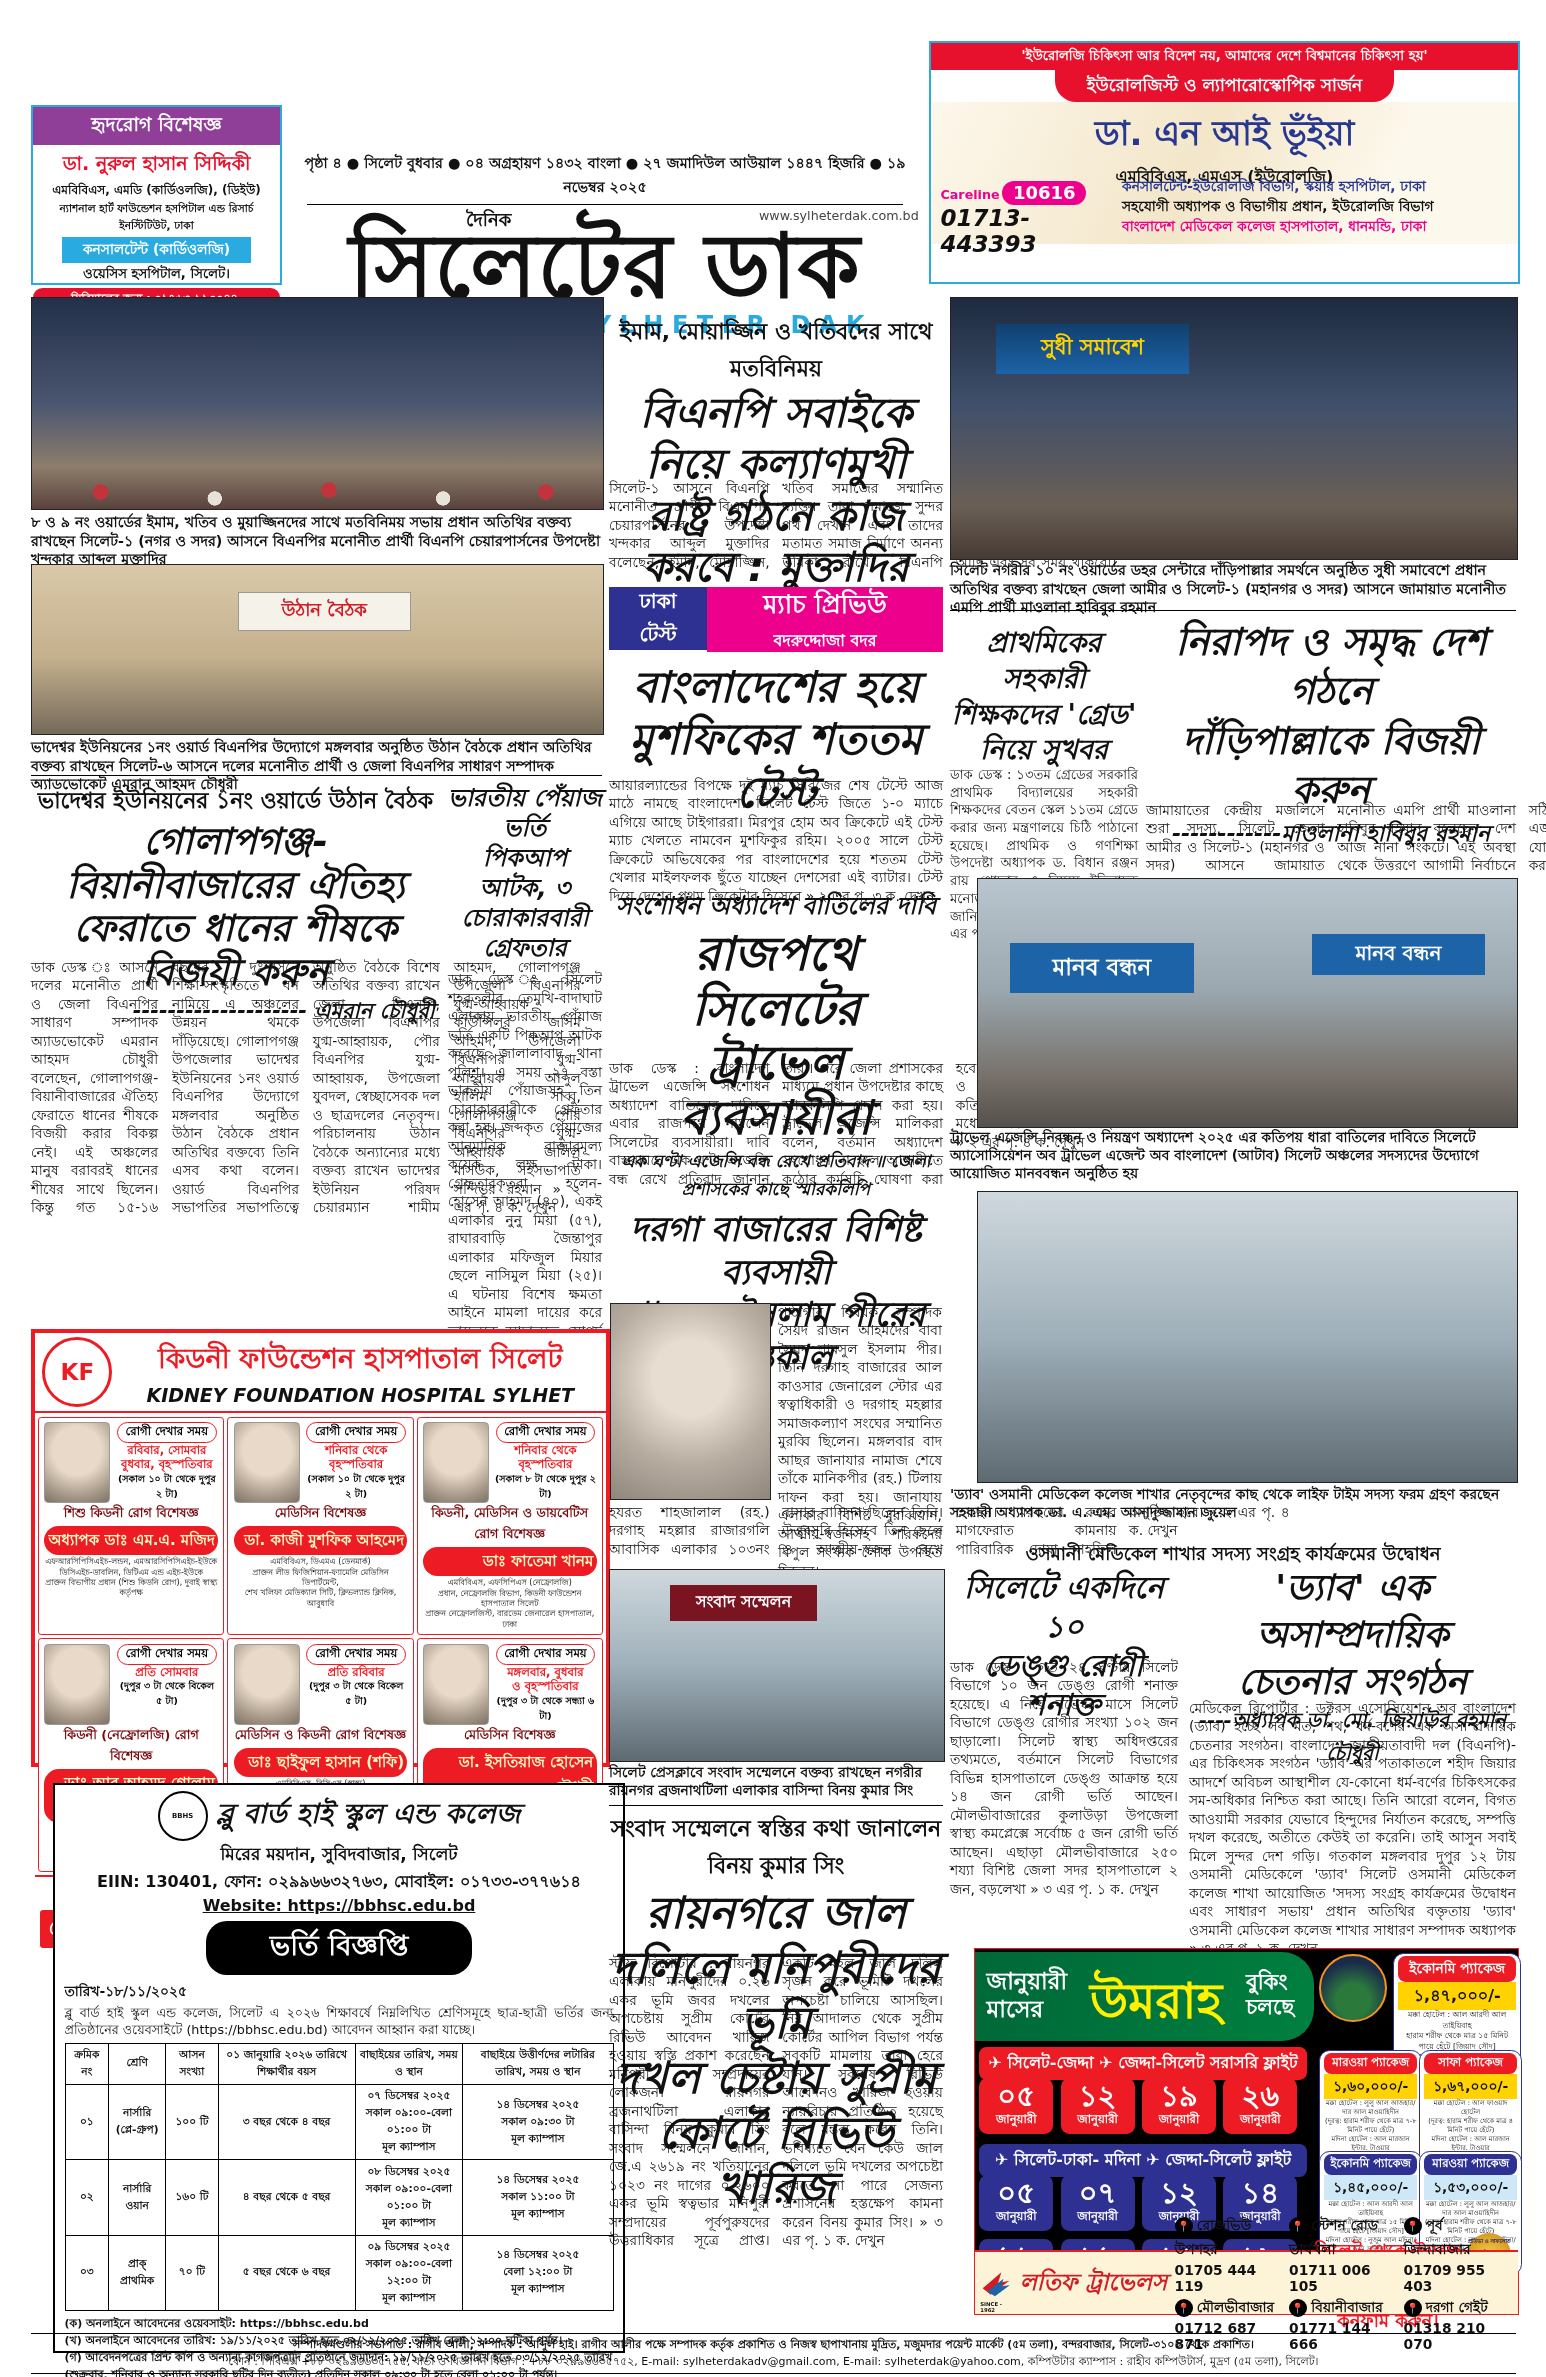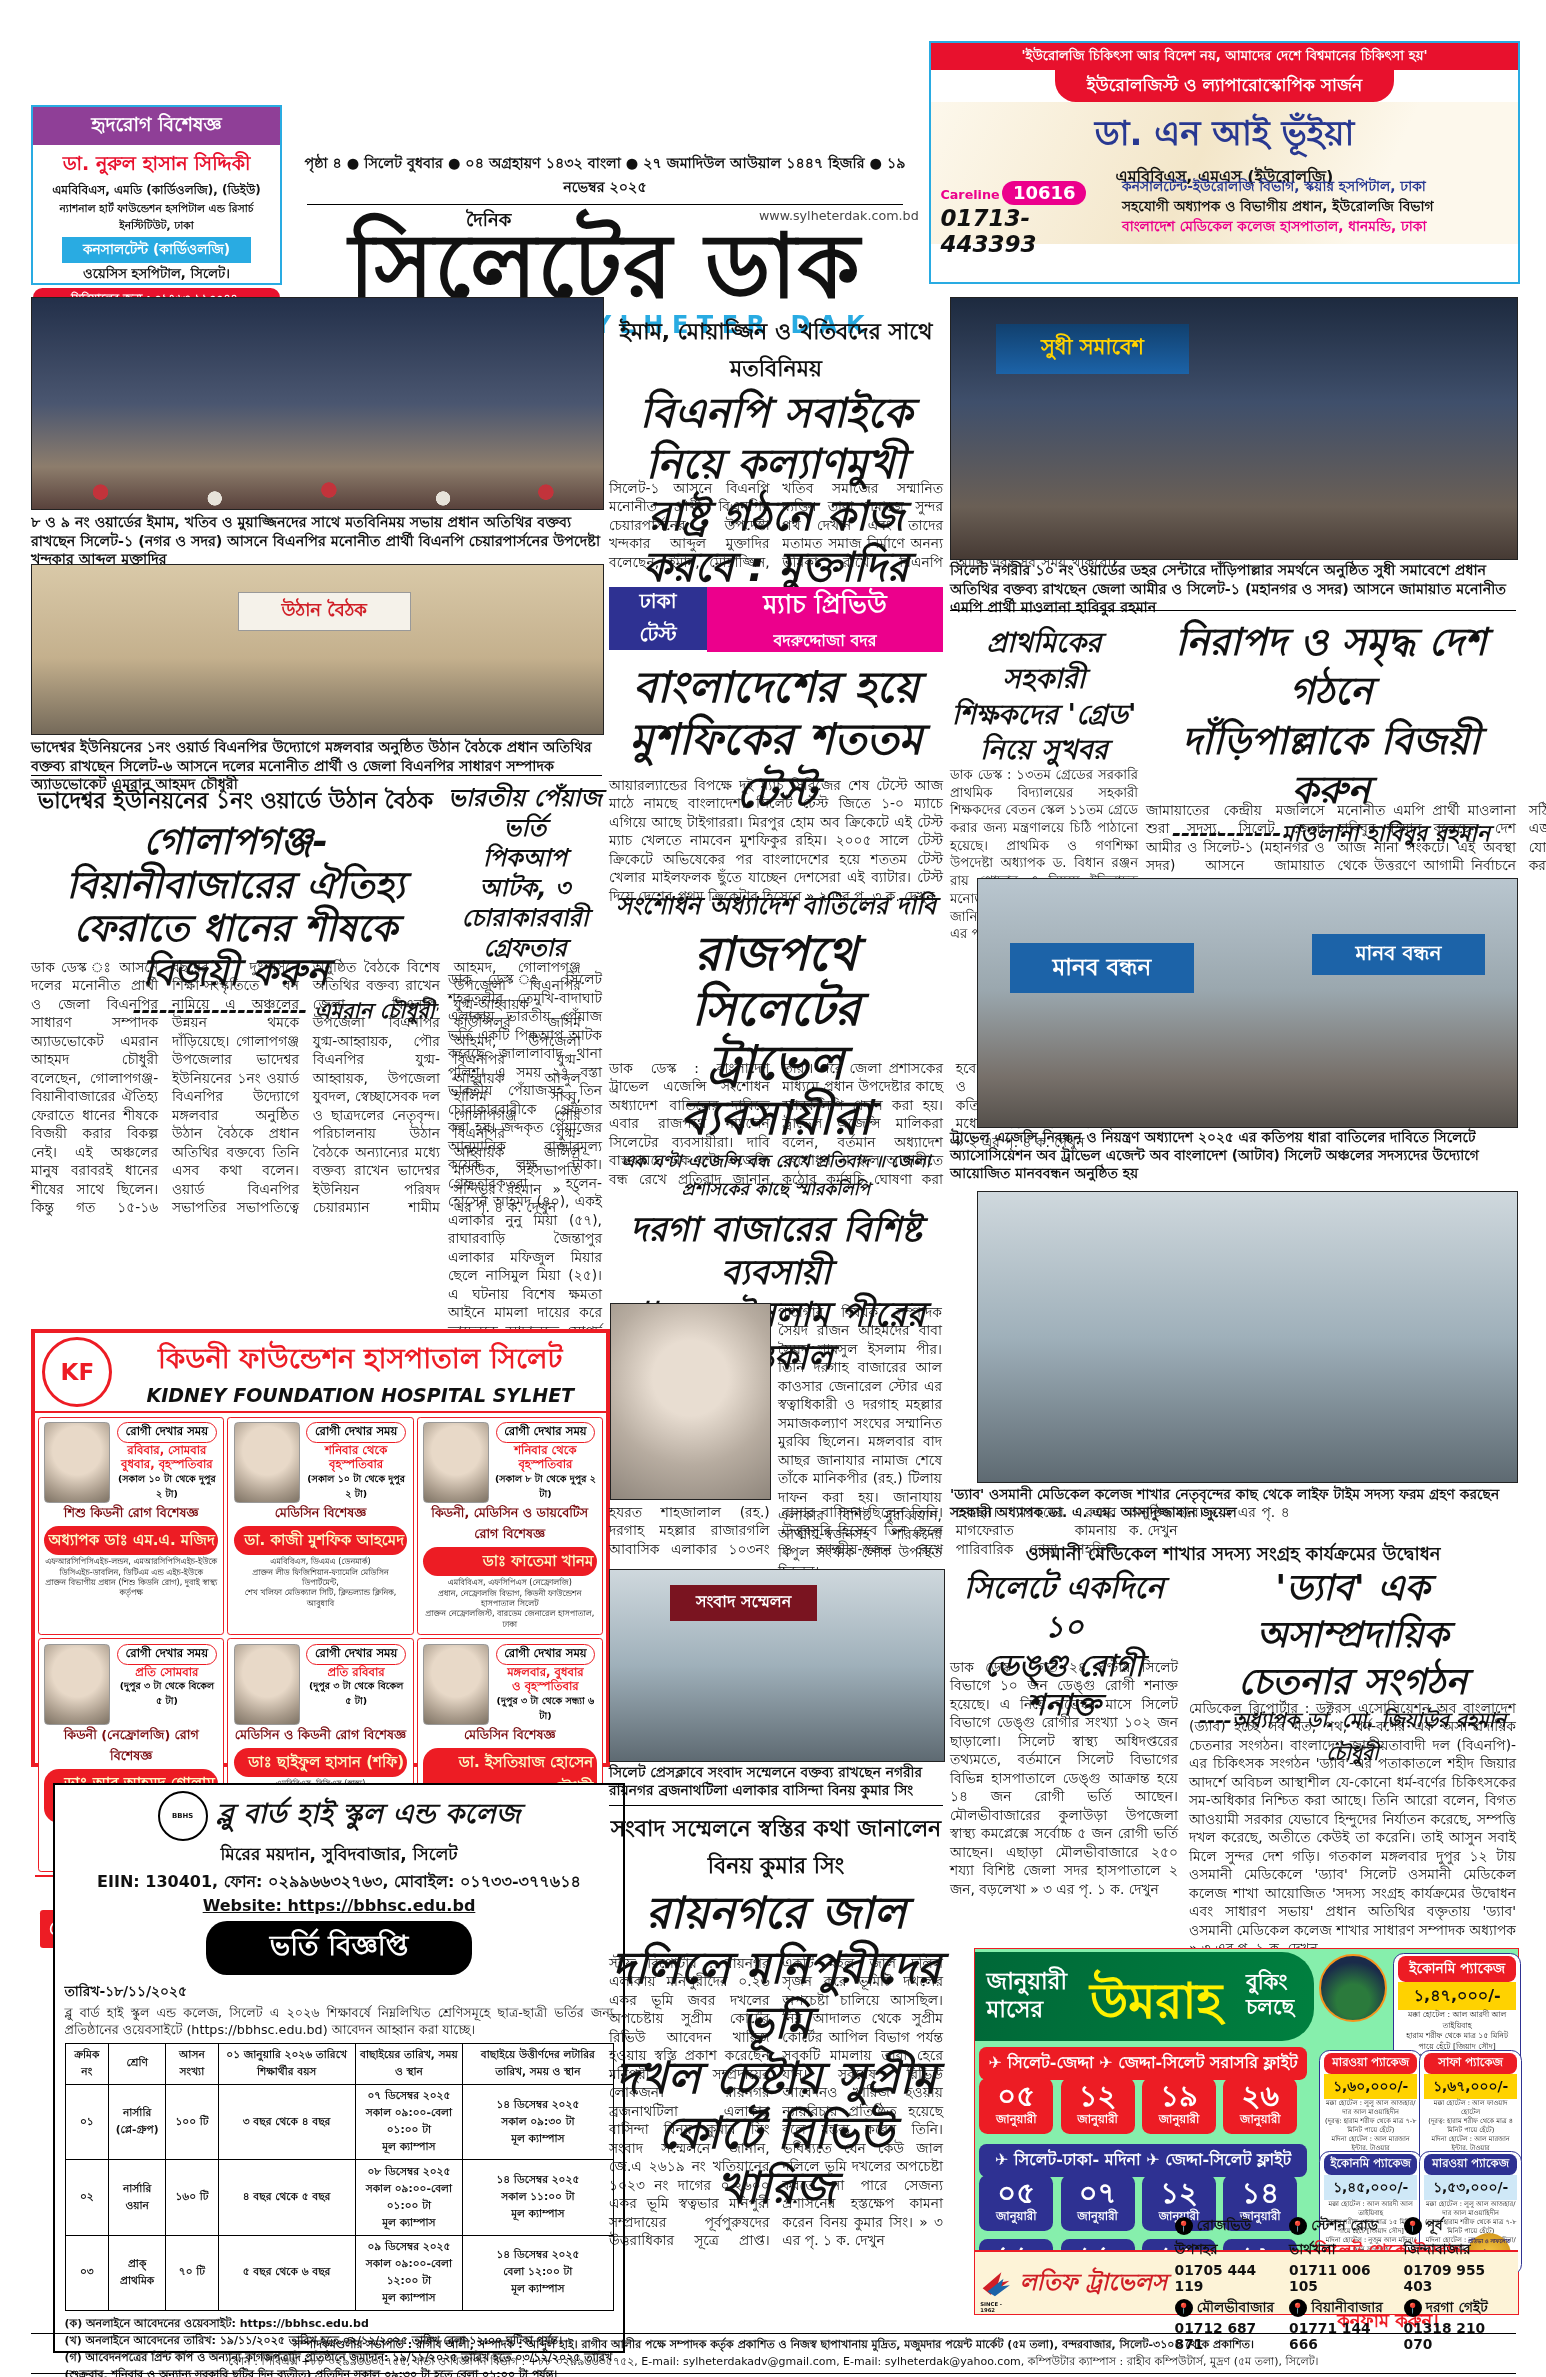--- a/index.html
+++ b/index.html
@@ -398,21 +398,21 @@
 ডেঙ্গু রোগী শনাক্ত</div>
   <div class="abs body-txt" style="left:950px;top:1658px;width:228px;height:281px;">ডাক ডেস্ক : গত ২৪ ঘণ্টায় সিলেট বিভাগে ১০ জন ডেঙ্গু রোগী শনাক্ত হয়েছে। এ নিয়ে নভেম্বর মাসে সিলেট বিভাগে ডেঙ্গু রোগীর সংখ্যা ১০২ জন ছাড়ালো। সিলেট স্বাস্থ্য অধিদপ্তরের তথ্যমতে, বর্তমানে সিলেট বিভাগের বিভিন্ন হাসপাতালে ডেঙ্গু আক্রান্ত হয়ে ১৪ জন রোগী ভর্তি আছেন। মৌলভীবাজারের কুলাউড়া উপজেলা স্বাস্থ্য কমপ্লেক্সে সর্বোচ্চ ৫ জন রোগী ভর্তি আছেন। এছাড়া মৌলভীবাজারে ২৫০ শয্যা বিশিষ্ট জেলা সদর হাসপাতালে ২ জন, বড়লেখা » ৩ এর পৃ. ১ ক. দেখুন</div>
 
   <div class="abs c" style="left:1189px;top:1565px;width:327px;">
     <div class="blk pre" style="font-size:36px;line-height:1.3;">'ড্যাব' এক অসাম্প্রদায়িক
 চেতনার সংগঠন</div>
     <div class="blk" style="font-size:20px;">----অধ্যাপক ডা. মো. জিয়াউর রহমান চৌধুরী</div>
   </div>
   <div class="abs body-txt" style="left:1189px;top:1699px;width:327px;height:241px;">মেডিকেল রিপোর্টার : ডক্টরস এসোসিয়েশন অব বাংলাদেশ (ড্যাব) হচ্ছে সব মত, পথ, ধর্ম-বর্ণের এক অসাম্প্রদায়িক চেতনার সংগঠন। বাংলাদেশ জাতীয়তাবাদী দল (বিএনপি)-এর চিকিৎসক সংগঠন 'ড্যাব'-এর পতাকাতলে শহীদ জিয়ার আদর্শে অবিচল আস্থাশীল যে-কোনো ধর্ম-বর্ণের চিকিৎসকের সম-অধিকার নিশ্চিত করা আছে। তিনি আরো বলেন, বিগত আওয়ামী সরকার যেভাবে হিন্দুদের নির্যাতন করেছে, সম্পত্তি দখল করেছে, অতীতে কেউই তা করেনি। তাই আসুন সবাই মিলে সুন্দর দেশ গড়ি। গতকাল মঙ্গলবার দুপুর ১২ টায় ওসমানী মেডিকেলে 'ড্যাব' সিলেট ওসমানী মেডিকেল কলেজ শাখা আয়োজিত 'সদস্য সংগ্রহ কার্যক্রমের উদ্বোধন এবং সাধারণ সভায়' প্রধান অতিথির বক্তৃতায় 'ড্যাব' ওসমানী মেডিকেল কলেজ শাখার সাধারণ সম্পাদক অধ্যাপক » ৩ এর পৃ. ১ ক. দেখুন</div>
 
-  <div class="abs" style="left:974px;top:1948px;width:543px;height:365px;border:1.1px solid #ed1c24;background:#86efac;">
+  <div class="abs" style="left:974px;top:1948px;width:543px;height:365px;border:1.1px solid #ed1c24;background:#000000;">
     <div class="um-green abs" style="left:0;top:3.2px;width:339px;height:89px;color:#fff;">
       <div class="abs b" style="left:11.6px;top:16px;font-size:23px;line-height:1.2;">
         <span>জানুয়ারী</span><br>
         <span>মাসের</span>
       </div>
       <div class="abs um-yellow" style="left:115px;top:11.6px;font-size:49px;">উমরাহ</div>
       <div class="abs b" style="left:271px;top:18px;font-size:21px;line-height:1.2;">
         <span>বুকিং</span><br>
         <span>চলছে</span>
       </div>

